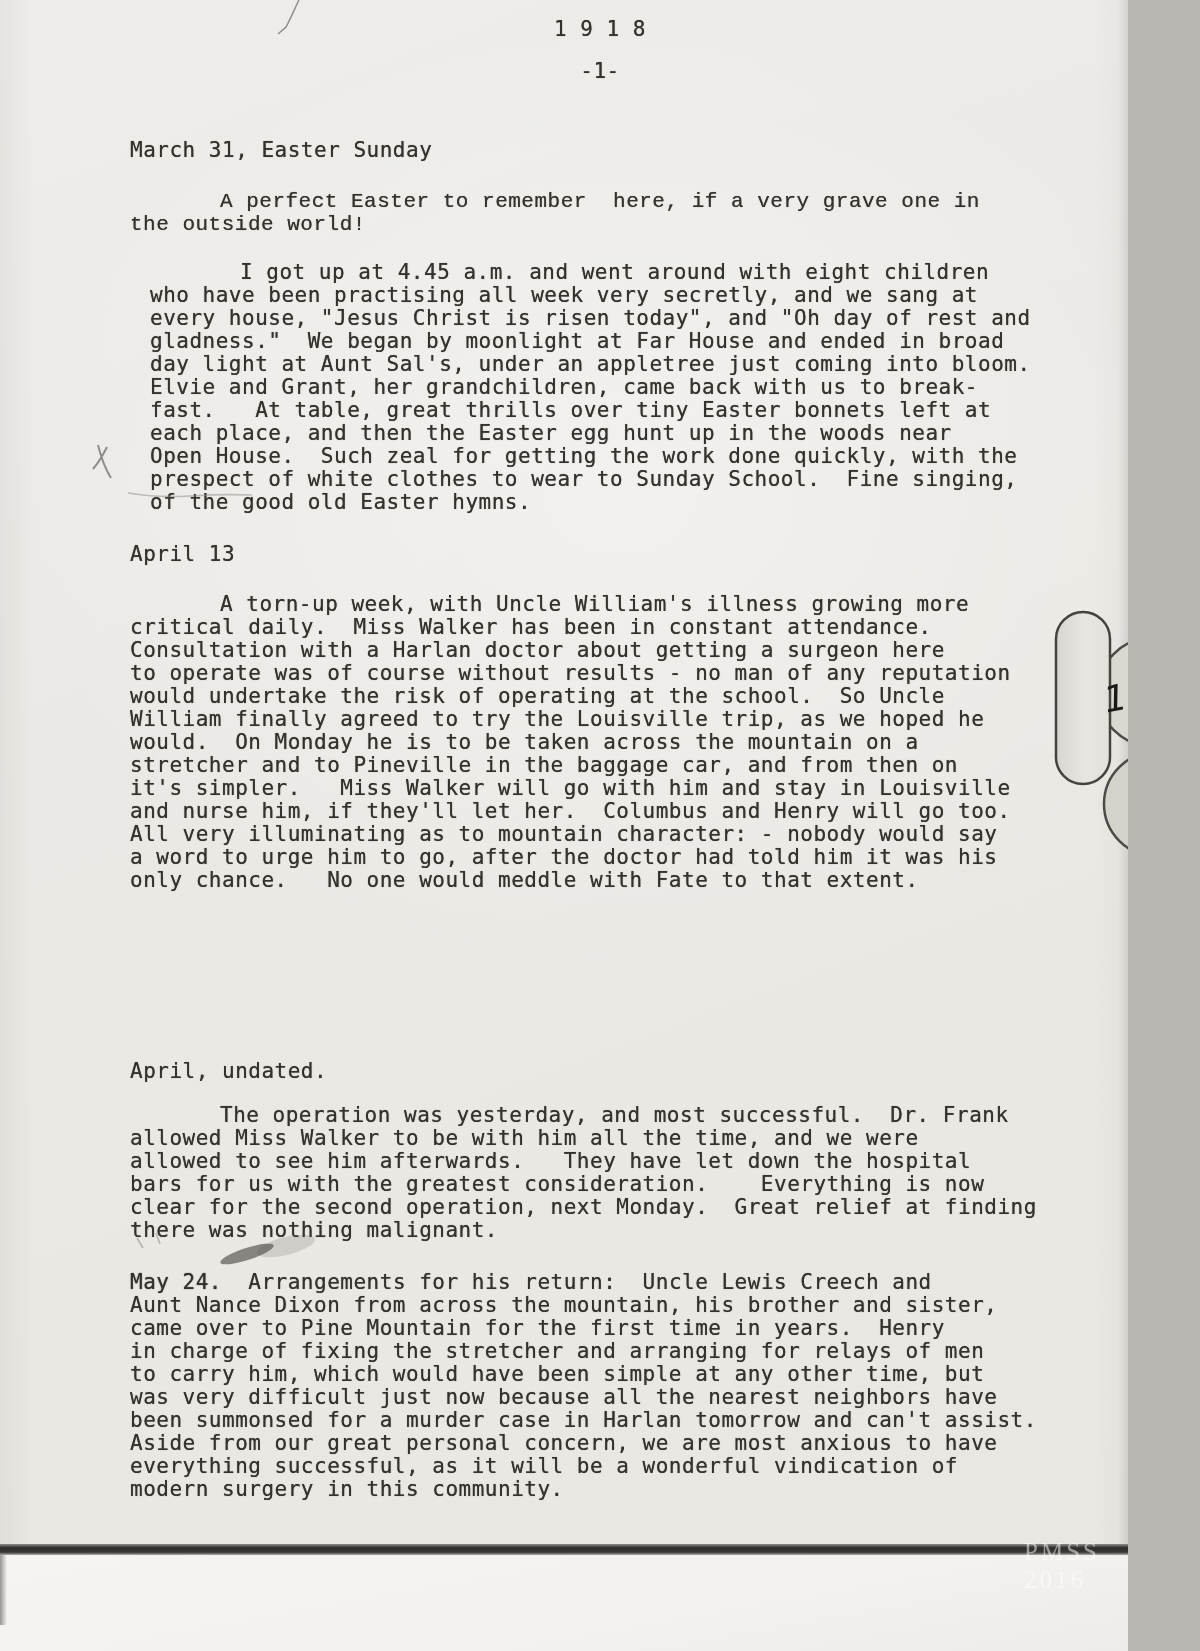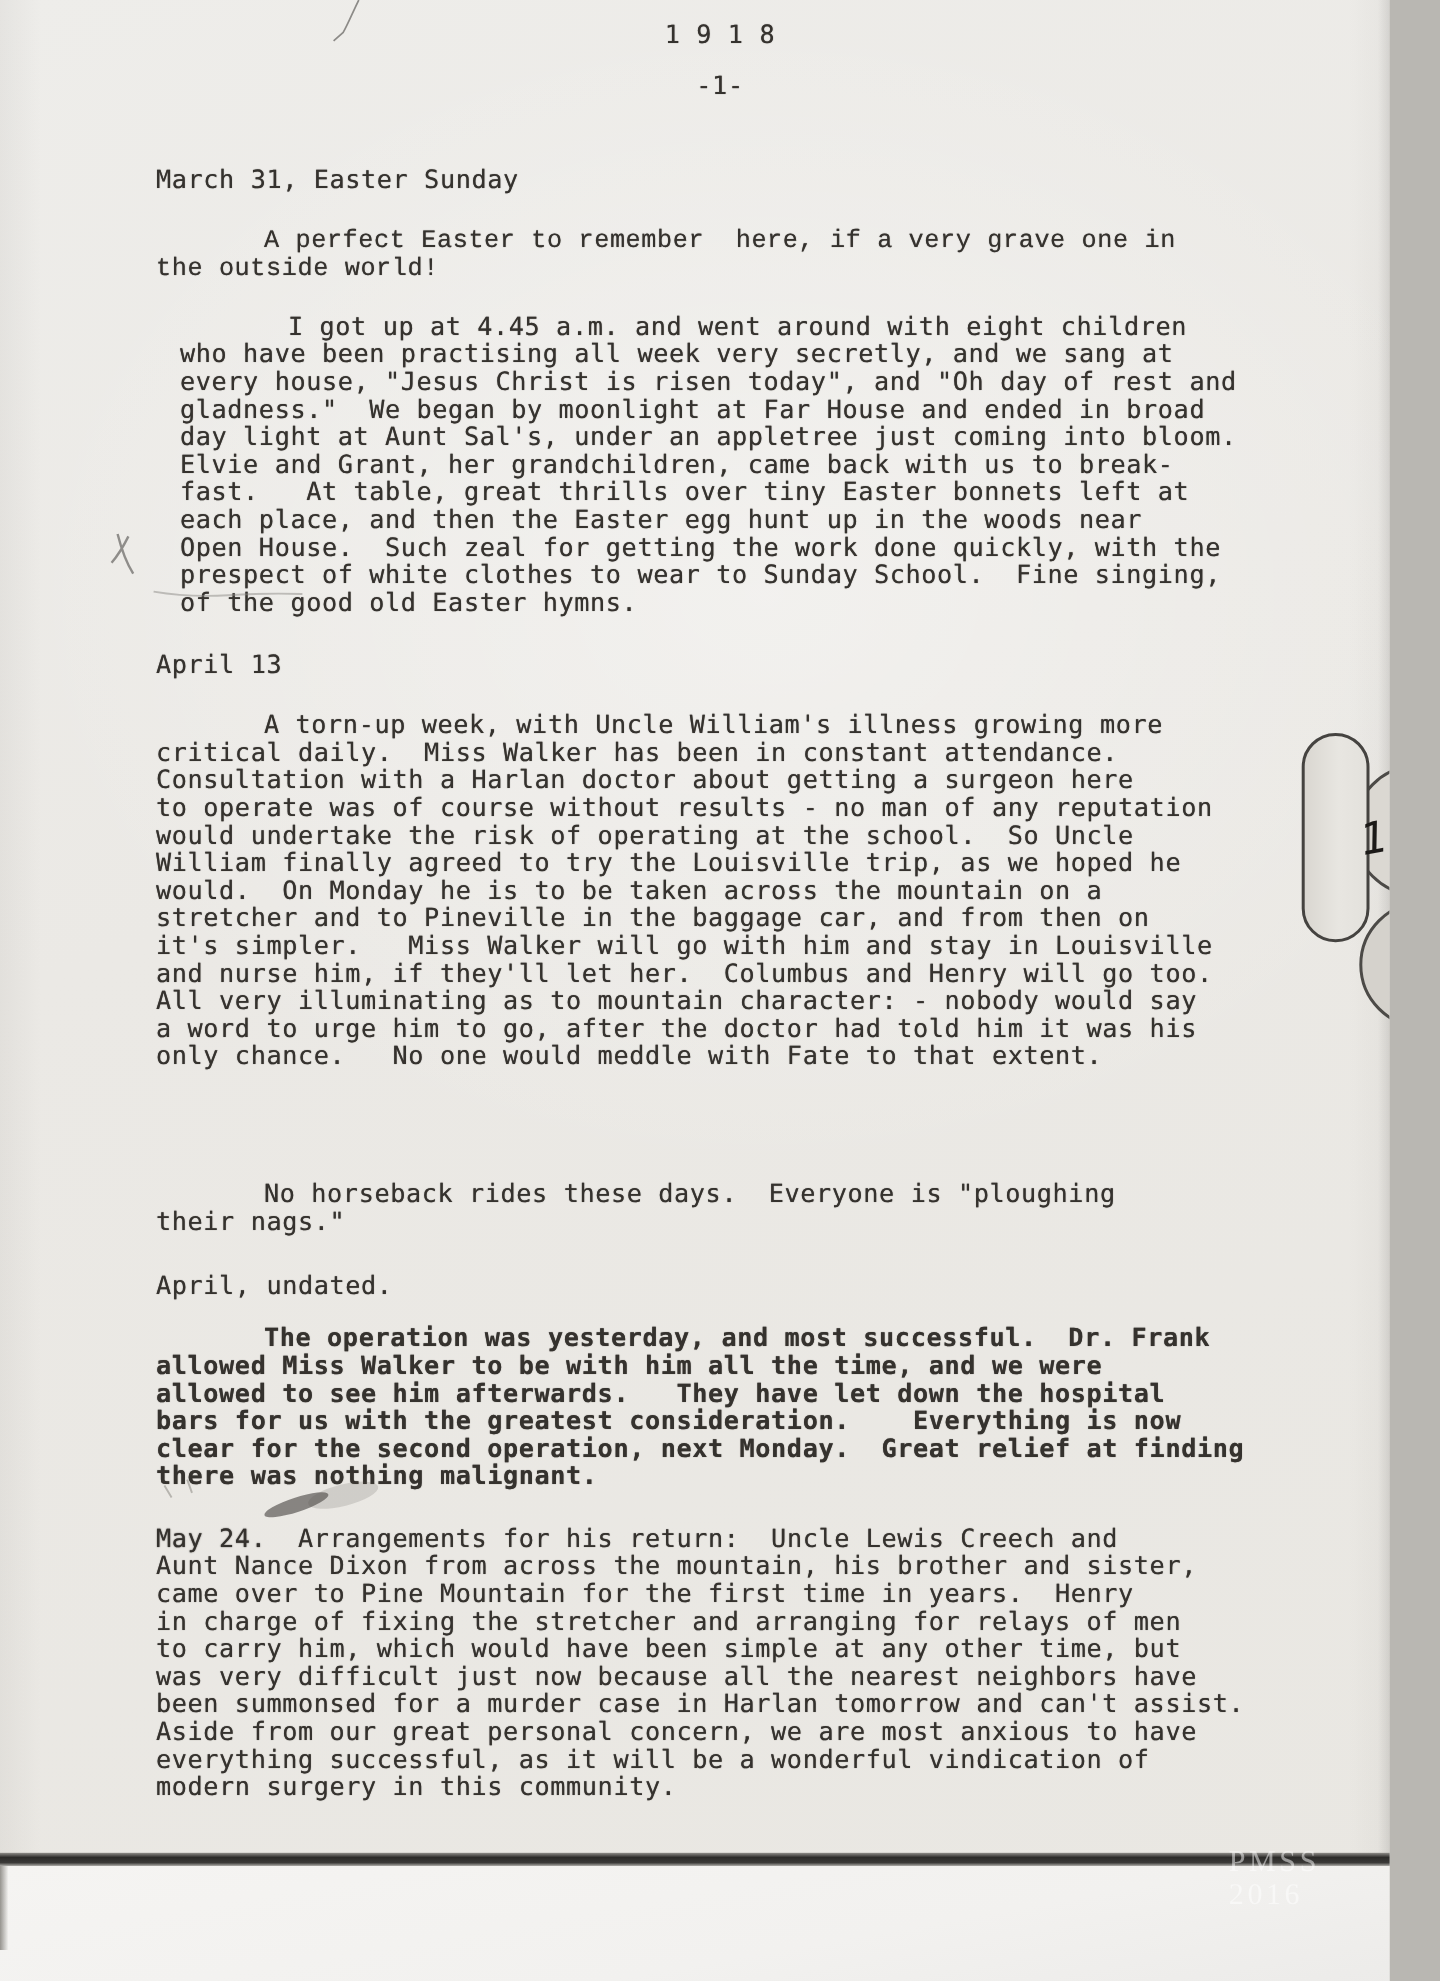--- a/index.html
+++ b/index.html
@@ -6,21 +6,20 @@
   #screen{
     position:relative;
     width:1128px;height:1651px;
     overflow:hidden;
     background:
       radial-gradient(ellipse 900px 700px at 55% 30%, rgba(255,255,255,0.35), rgba(255,255,255,0) 70%),
       linear-gradient(to right, rgba(60,55,50,0.05), rgba(60,55,50,0) 3%, rgba(60,55,50,0) 97%, rgba(60,55,50,0.04)),
       linear-gradient(160deg, #eeedea 0%, #ebe9e5 40%, #e9e7e2 100%);
     font-family:"DejaVu Sans Mono", monospace;
     color:#35322e;
-    padding-left:30px;
   }
   .tw{
     position:absolute;
     left:130px;
     font-size:21px;
     line-height:23px;
     letter-spacing:0.5px;
     white-space:pre-wrap;
     color:#35322e;
     text-shadow:0 0 0.7px rgba(42,38,34,0.75);
@@ -89,25 +88,23 @@
 to operate was of course without results - no man of any reputation
 would undertake the risk of operating at the school.  So Uncle
 William finally agreed to try the Louisville trip, as we hoped he
 would.  On Monday he is to be taken across the mountain on a
 stretcher and to Pineville in the baggage car, and from then on
 it's simpler.   Miss Walker will go with him and stay in Louisville
 and nurse him, if they'll let her.  Columbus and Henry will go too.
 All very illuminating as to mountain character: - nobody would say
 a word to urge him to go, after the doctor had told him it was his
 only chance.   No one would meddle with Fate to that extent.</div>
-  <div class="tw indent" style="top:984px;">No horseback rides these days.  Everyone is "ploughing
-their nags."</div>
 
   <div class="tw" style="top:1060px;">April, undated.</div>
-  <div class="tw indent" style="top:1104px;font-weight:bold;">The operation was yesterday, and most successful.  Dr. Frank
+  <div class="tw indent" style="top:1104px;">The operation was yesterday, and most successful.  Dr. Frank
 allowed Miss Walker to be with him all the time, and we were
 allowed to see him afterwards.   They have let down the hospital
 bars for us with the greatest consideration.    Everything is now
 clear for the second operation, next Monday.  Great relief at finding
 there was nothing malignant.</div>
 
   <div class="tw" style="top:1271px;"><span class="bold-date">May 24.</span><span>  Arrangements for his return:  Uncle Lewis Creech and
 Aunt Nance Dixon from across the mountain, his brother and sister,
 came over to Pine Mountain for the first time in years.  Henry
 in charge of fixing the stretcher and arranging for relays of men

